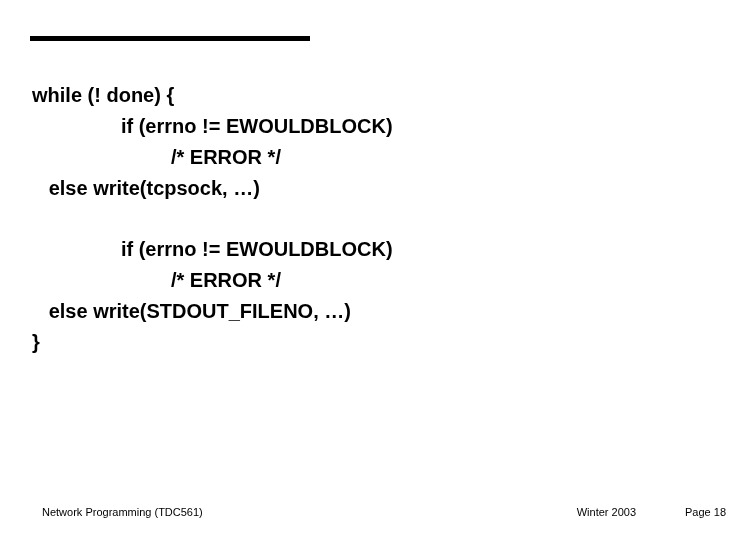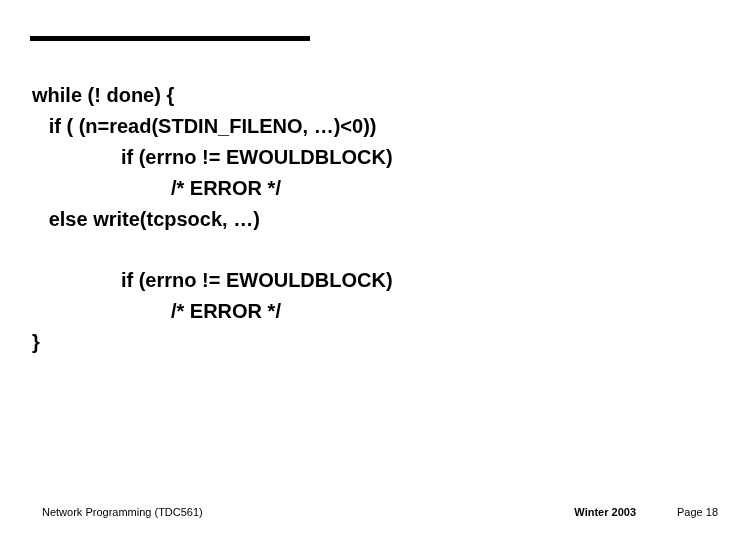--- a/index.html
+++ b/index.html
@@ -42,42 +42,41 @@
   }
   .footer-left {
     position: absolute;
     left: 12px;
     bottom: 0;
   }
   .footer-mid {
     position: absolute;
     right: 90px;
     bottom: 0;
-    font-weight: bold;
   }
   .footer-right {
     position: absolute;
-    right: 8px;
+    right: 0;
     bottom: 0;
   }
 </style>
 </head>
 <body>
 
 <div class="rule"></div>
 
 <div class="code-block">
   <div class="code-line">while (! done) {</div>
-  <div class="code-line">   if ( (n=read(STDIN_FILENO, …)&lt;0))</div>
   <div class="code-line">                if (errno != EWOULDBLOCK)</div>
   <div class="code-line">                         /* ERROR */</div>
   <div class="code-line">   else write(tcpsock, …)</div>
   <div class="blank-line"></div>
   <div class="code-line">                if (errno != EWOULDBLOCK)</div>
   <div class="code-line">                         /* ERROR */</div>
+  <div class="code-line">   else write(STDOUT_FILENO, …)</div>
   <div class="code-line">}</div>
 </div>
 
 <div class="footer">
   <span class="footer-left">Network Programming (TDC561)</span>
   <span class="footer-mid">Winter 2003</span>
   <span class="footer-right">Page 18</span>
 </div>
 
 </body></html>

